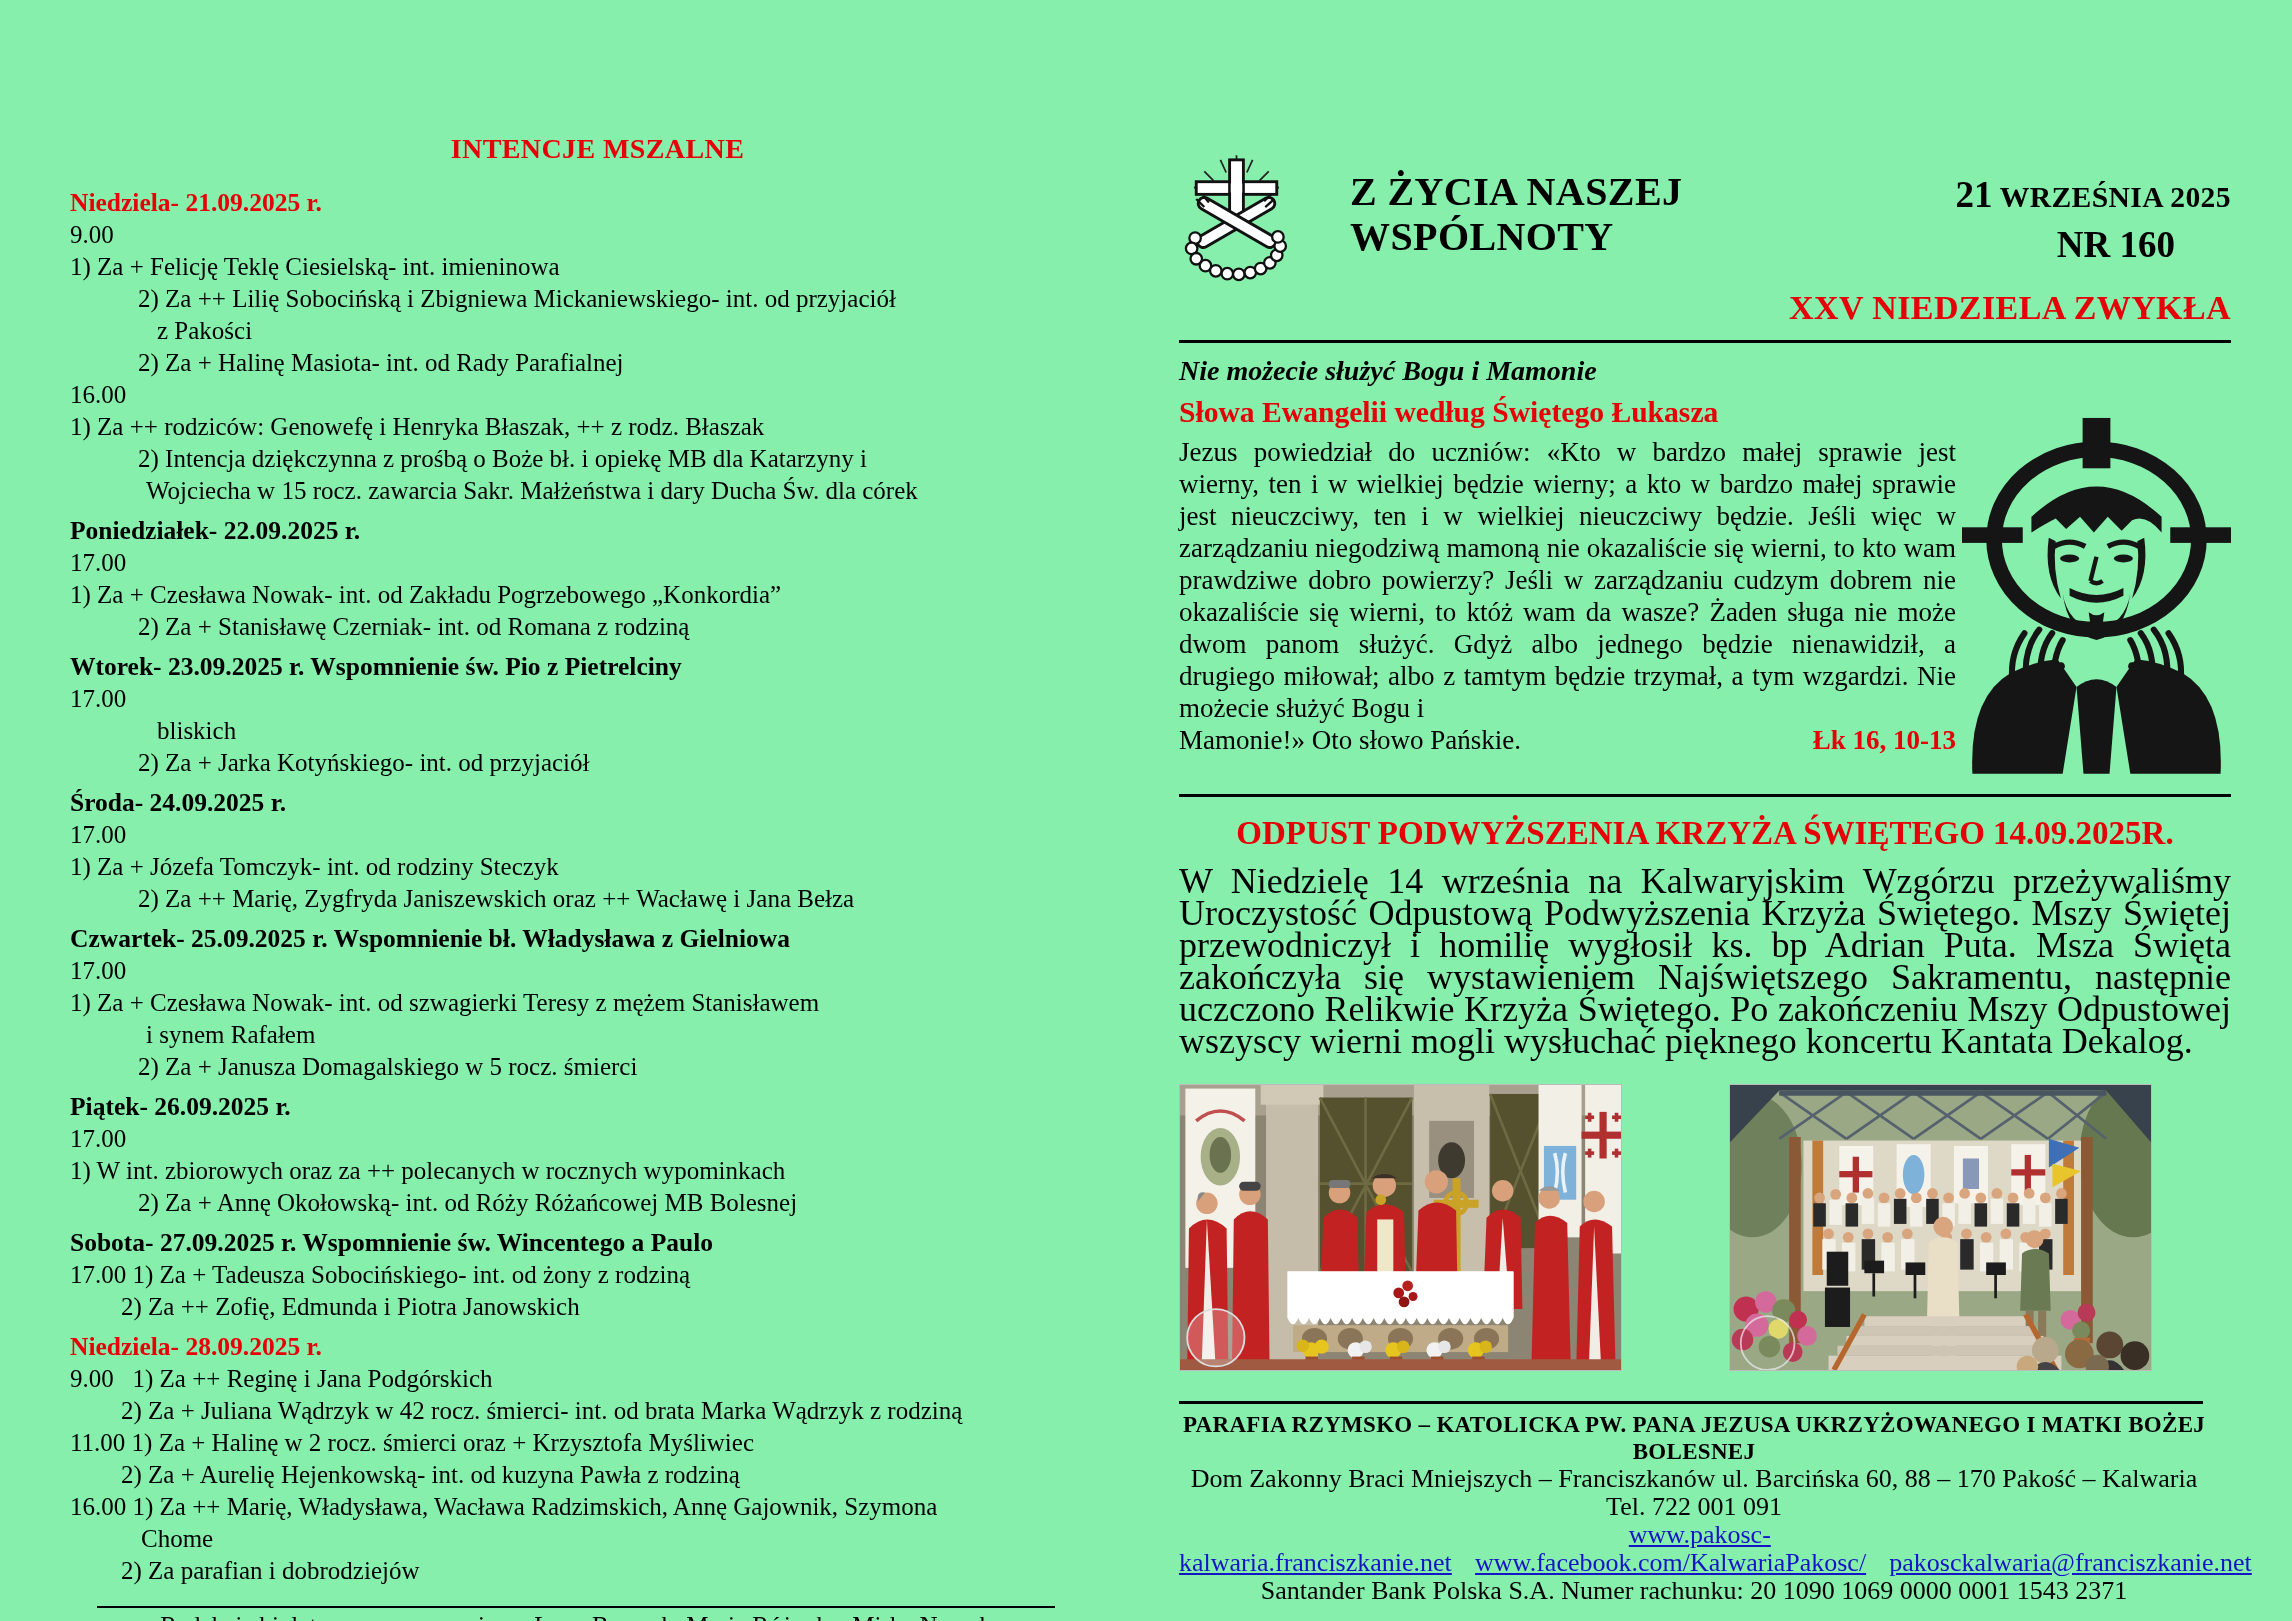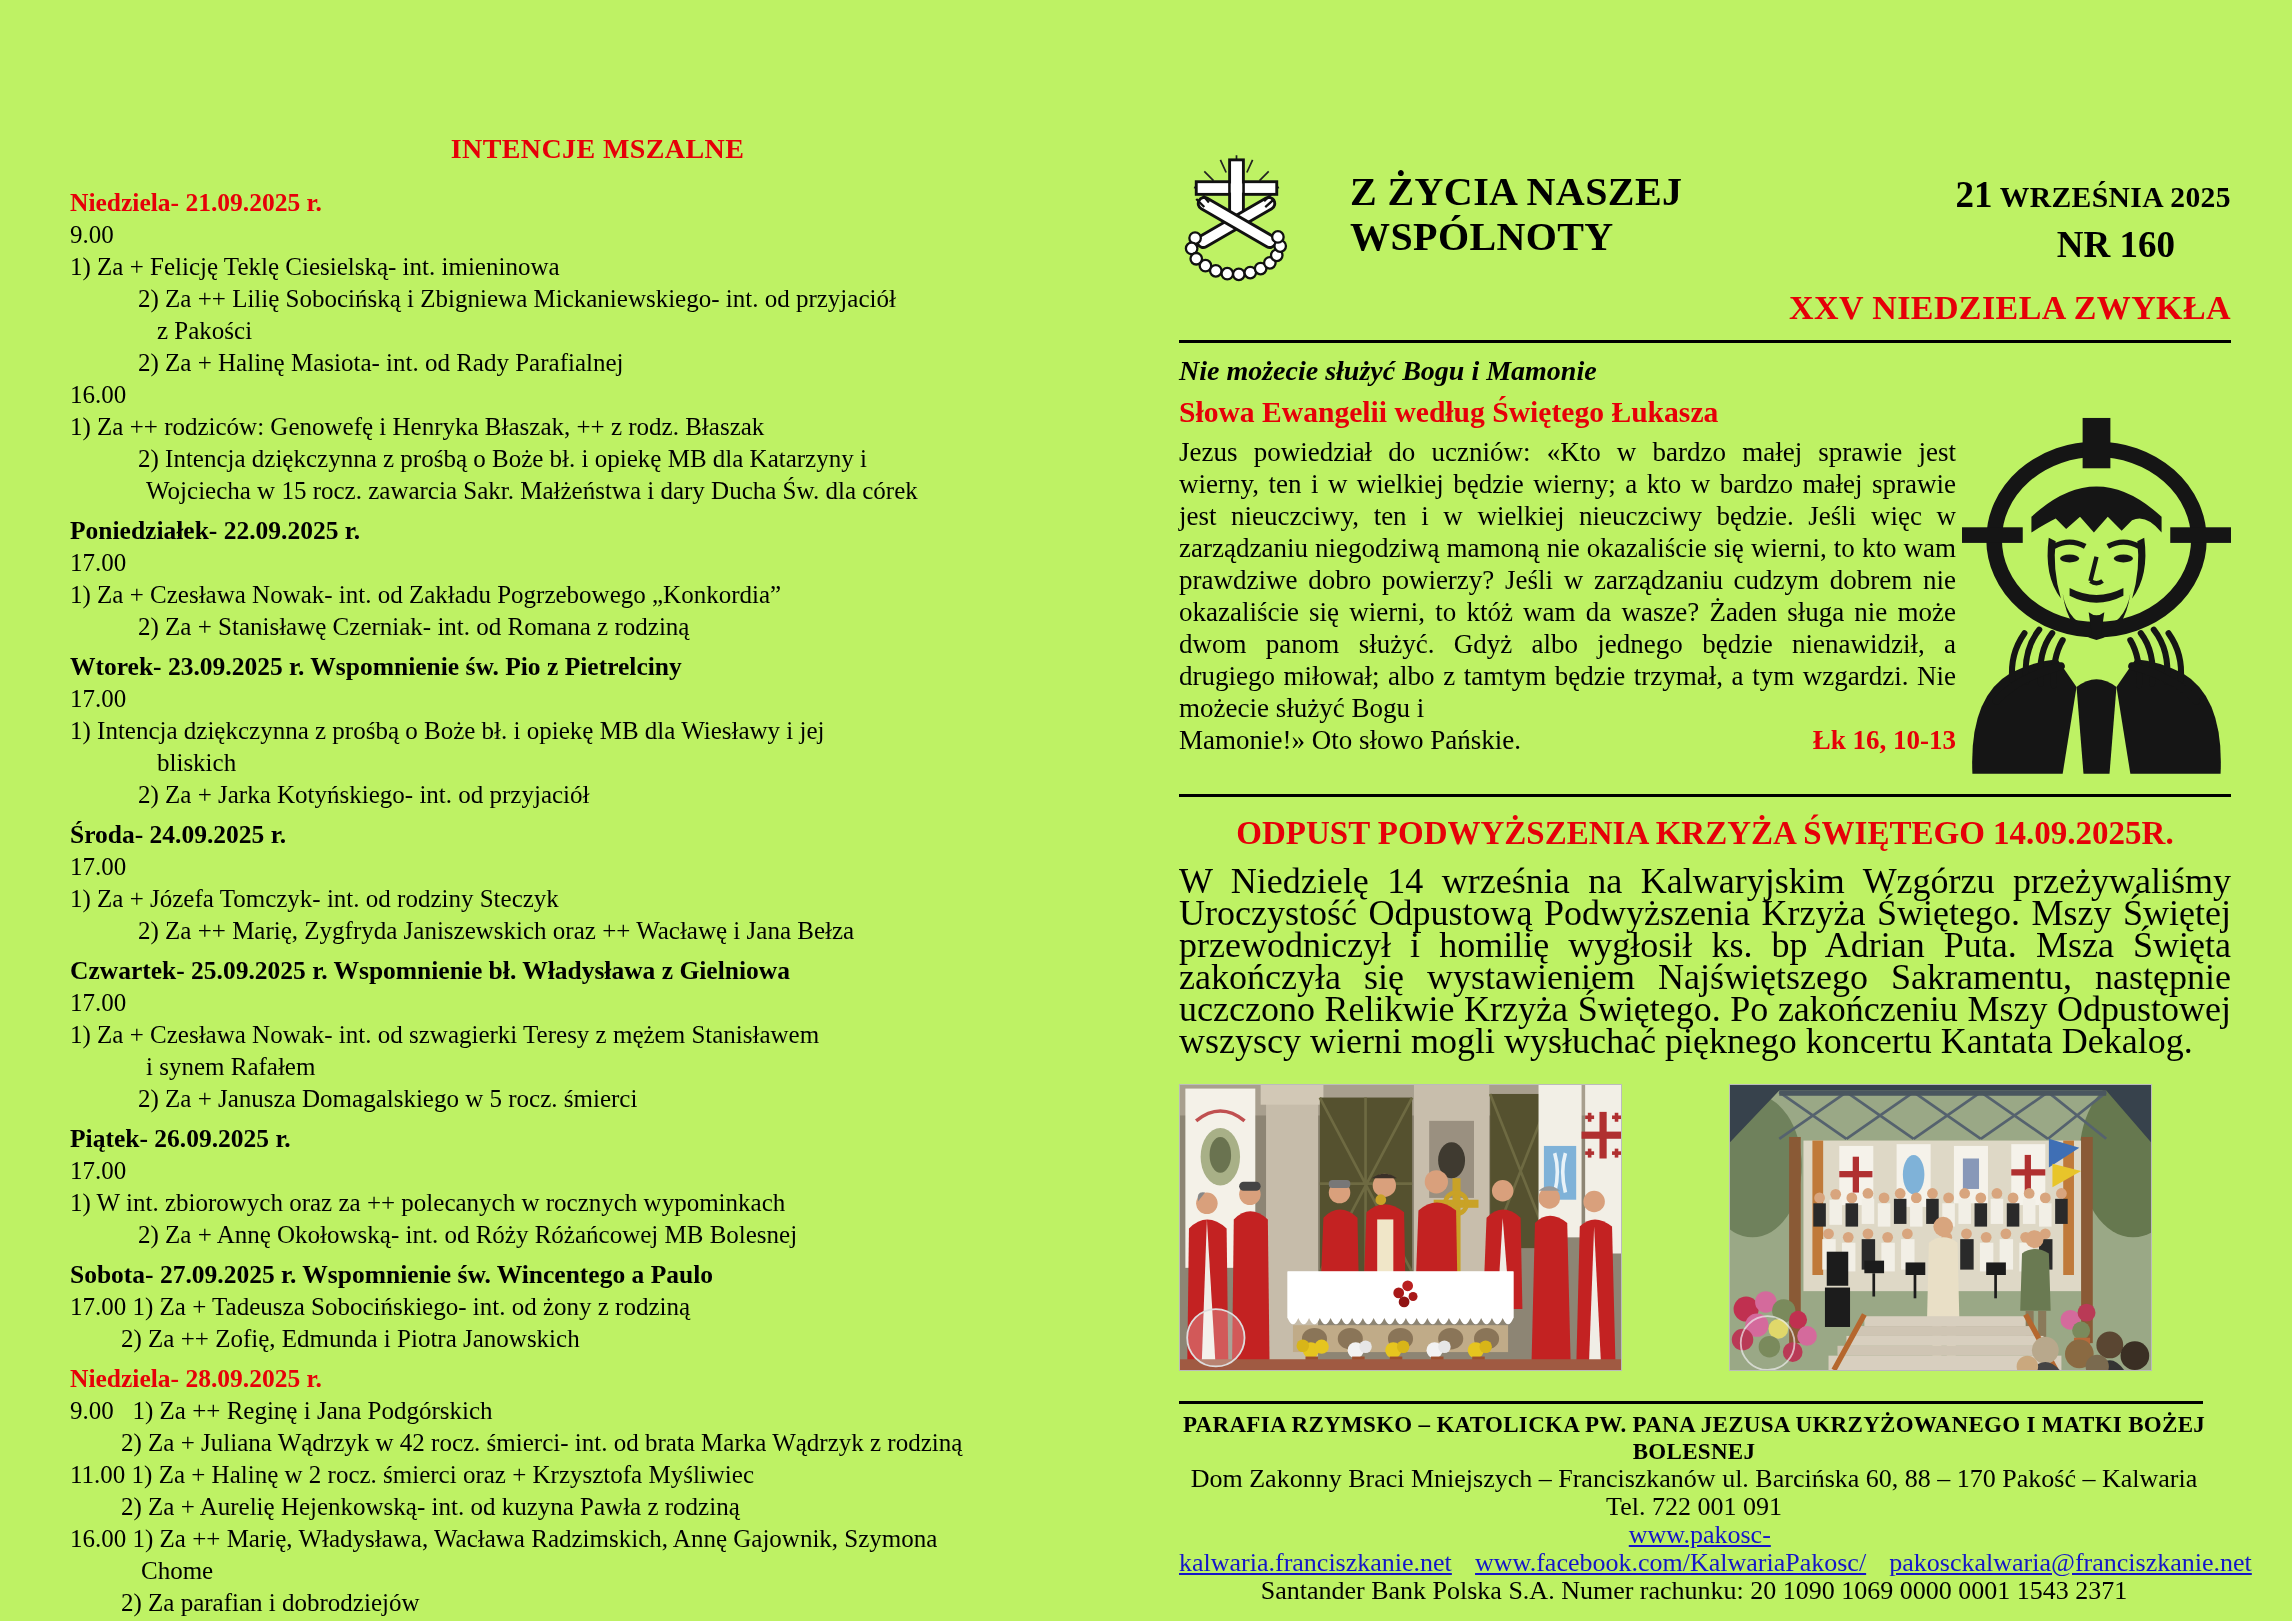--- a/index.html
+++ b/index.html
@@ -1,18 +1,18 @@
 <!DOCTYPE html>
 <html style="font-size:14.3px"><head>
 <meta charset="utf-8">
 <style>
   html,body{margin:0;padding:0;background:#ffffff;}
   body{width:2293px;height:1621px;position:relative;overflow:hidden;
        font-family:"Liberation Serif","DejaVu Serif",serif;color:#000;}
-  .spread{position:absolute;inset:0;background:#bef264;}
+  .spread{position:absolute;inset:0;background:#86efac;}
 
   
   .page-left{position:absolute;left:70px;top:133px;width:1055px;}
   .l-title{color:var(--red);font-weight:bold;font-size:28px;text-align:center;
            margin-bottom:21.5px;letter-spacing:0.4px;}
   .section{margin-top:8px;}
   .section:first-of-type{margin-top:0;}
   .sec-h{font-weight:bold;font-size:25.5px;line-height:32px;
          text-decoration-thickness:2.2px;text-underline-offset:3.6px;}
   .sec-h.red{color:var(--red);}
@@ -83,21 +83,21 @@
           <div class="line ind-item">2) Intencja dziękczynna z prośbą o Boże bł. i opiekę MB dla Katarzyny i</div>
           <div class="line ind-wrap2">Wojciecha w 15 rocz. zawarcia Sakr. Małżeństwa i dary Ducha Św. dla córek</div>
         </div>
         <div class="section">
           <div class="sec-h">Poniedziałek- 22.09.2025 r.</div>
           <div class="line row"><span class="time">17.00</span><span>1) Za + Czesława Nowak- int. od Zakładu Pogrzebowego „Konkordia”</span></div>
           <div class="line ind-item">2) Za + Stanisławę Czerniak- int. od Romana z rodziną</div>
         </div>
         <div class="section">
           <div class="sec-h">Wtorek- 23.09.2025 r. Wspomnienie św. Pio z Pietrelciny</div>
-          <div class="line row"><span class="time">17.00</span><span>1) Intencja dziękczynna z prośbą o Boże bł. i opiekę MB dla Wiesławy i jej</span></div>
+          <div class="line row"><span class="time">17.00</span></div>
           <div class="line ind-wrap">bliskich</div>
           <div class="line ind-item">2) Za + Jarka Kotyńskiego- int. od przyjaciół</div>
         </div>
         <div class="section">
           <div class="sec-h">Środa- 24.09.2025 r.</div>
           <div class="line row"><span class="time">17.00</span><span>1) Za + Józefa Tomczyk- int. od rodziny Steczyk</span></div>
           <div class="line ind-item">2) Za ++ Marię, Zygfryda Janiszewskich oraz ++ Wacławę i Jana Bełza</div>
         </div>
         <div class="section">
           <div class="sec-h">Czwartek- 25.09.2025 r. Wspomnienie bł. Władysława z Gielniowa</div>

